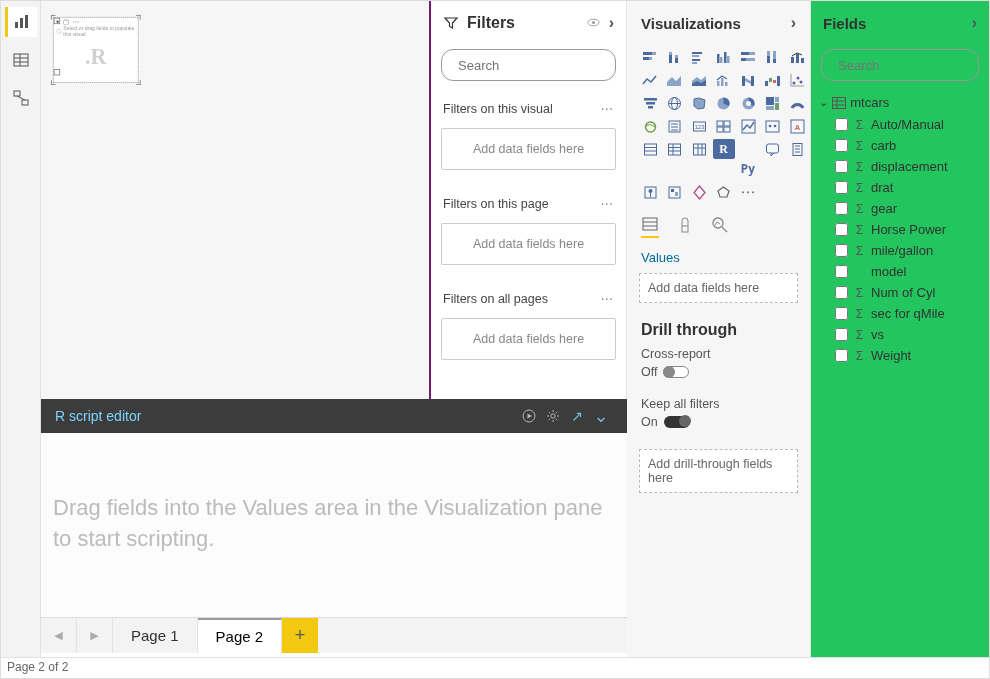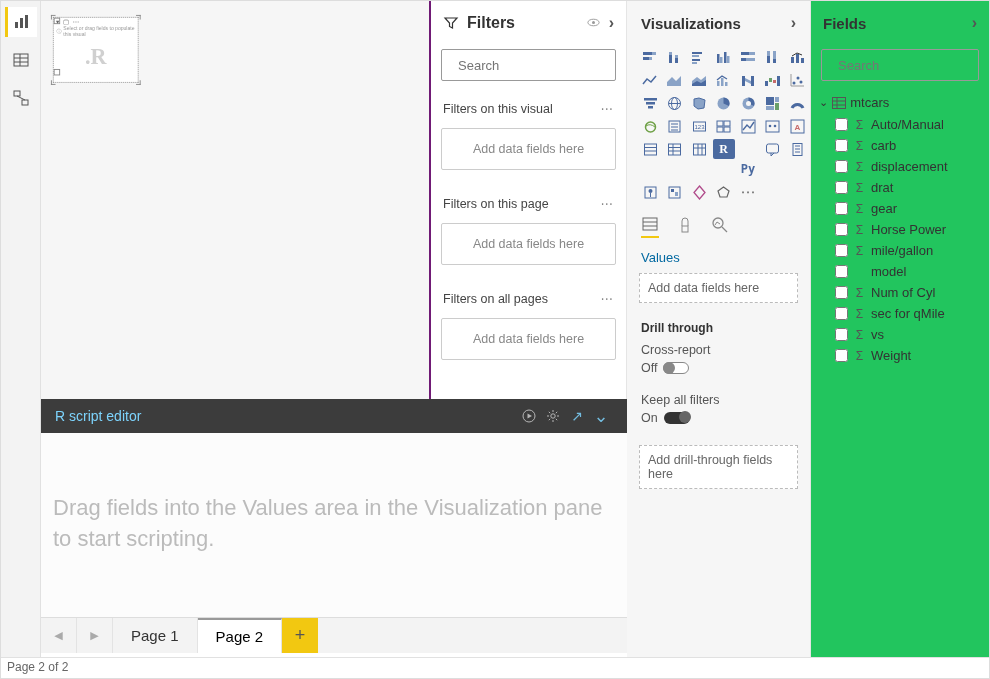--- a/index.html
+++ b/index.html
@@ -182,21 +182,21 @@
     padding: 0 12px;
     font-size: 16px;
     font-weight: 600;
     gap: 8px;
   }
   .pane-title .r-icons { margin-left:auto; display:flex; gap:8px; color:#888; }
   .search-box {
     margin: 4px 10px 10px;
     height: 32px;
     border: 1px solid #999;
-    border-radius: 2px;
+    border-radius: 12px;
     display:flex; align-items:center;
     padding: 2px 8px; gap:6px;
     color:#666;
   }
   .search-box input {
     border:none; outline:none;
     flex:1; font-size:13px;
     background:transparent;
   }
   .filter-sect-h {
@@ -262,21 +262,21 @@
   .viz-drop {
     margin: 4px 12px;
     border: 1px dashed #bbb;
     background:#fff;
     padding: 7px 8px;
     font-size: 12.5px;
     color:#666;
   }
   .viz-subhead {
     padding: 14px 14px 6px;
-    font-size: 12px;
+    font-size: 16px;
     font-weight: 600;
   }
   .toggle-row {
     padding: 2px 14px 6px;
     font-size: 12.5px;
     color:#555;
   }
   .toggle {
     display:inline-flex; align-items:center; gap:6px;
     margin-top:4px;

